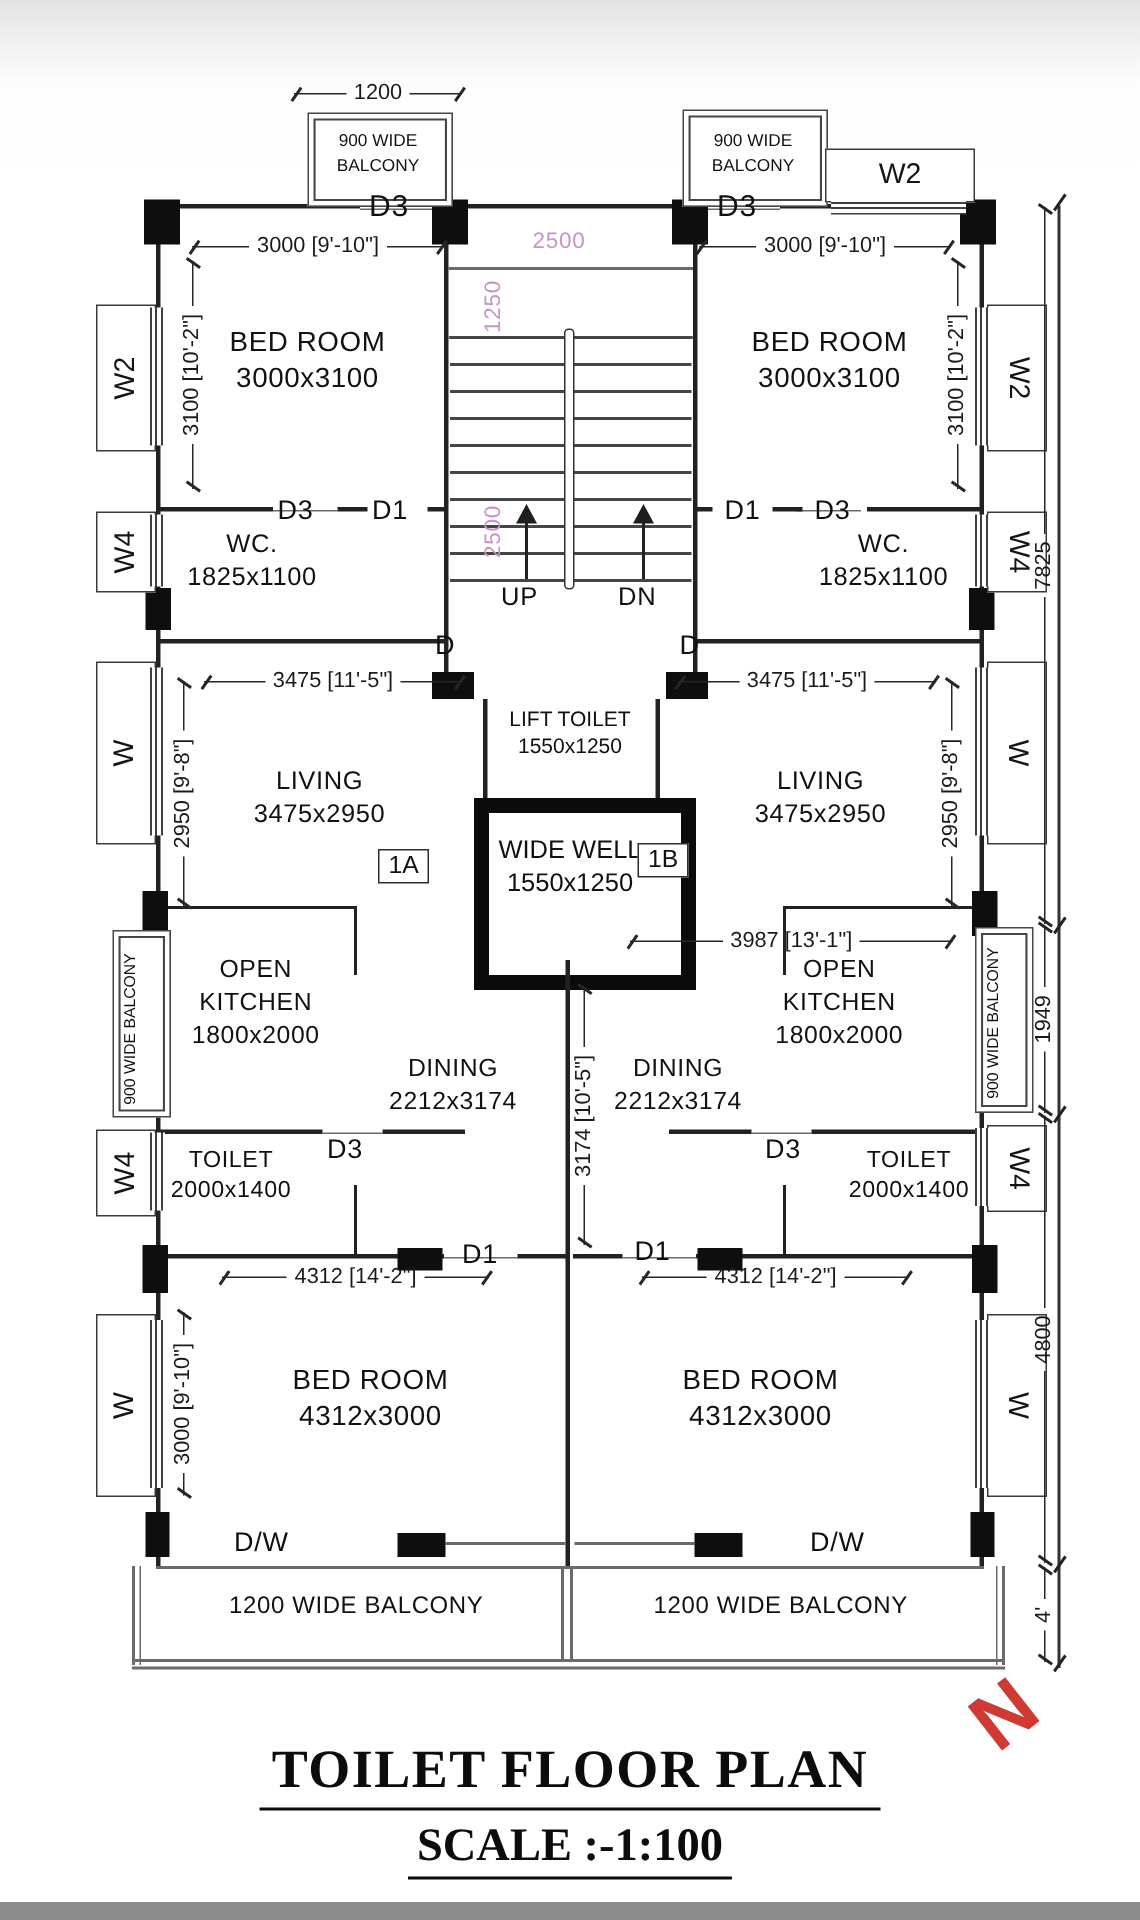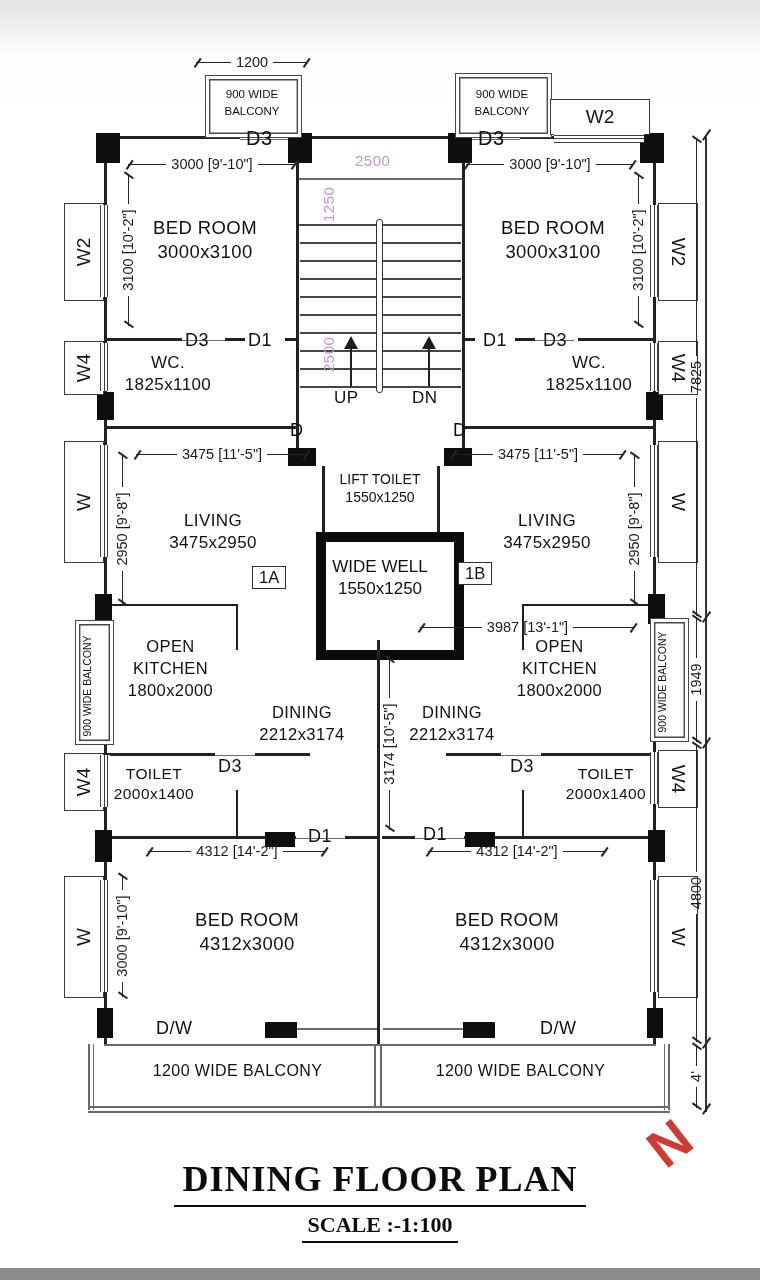--- a/index.html
+++ b/index.html
@@ -29,21 +29,21 @@
   .vdim{transform-origin:0 0;transform:rotate(-90deg);}
   .pink{color:#c795c7;font-size:15px;}
   .badge{position:absolute;border:1.6px solid #2e2e2e;background:#fff;color:#111;font-size:16.5px;padding:1px 6px;}
   .lw{position:absolute;border:10px solid #0b0b0b;background:#fff;}
   .treads{position:absolute;background:repeating-linear-gradient(180deg,#454545 0 1.8px,transparent 1.8px 18px);}
   .rail{position:absolute;width:5px;background:#fff;border:1.8px solid #333;border-radius:3px;}
   .tri{position:absolute;width:0;height:0;border-left:7px solid transparent;border-right:7px solid transparent;border-bottom:13px solid #1e1e1e;}
   .tick{position:absolute;width:13px;height:1.8px;background:#222;transform:rotate(-55deg);}
   .title-wrap{position:absolute;left:0;width:760px;text-align:center;font-family:"Liberation Serif",serif;font-weight:bold;color:#0c0c0c;}
   .title-main{font-size:36px;letter-spacing:1px;border-bottom:2.6px solid #0c0c0c;padding:0 8px 5px;display:inline-block;}
-  .title-scale{font-size:22px;border-bottom:2.4px solid #0c0c0c;padding:0 6px 3px;display:inline-block;}
+  .title-scale{font-size:31px;border-bottom:2.4px solid #0c0c0c;padding:0 6px 3px;display:inline-block;}
   .north{position:absolute;font-size:54px;font-weight:bold;transform:rotate(-38deg);}
 </style>
 </head>
 <body>
 
 <div class="w" style="left:104px;top:136px;width:136px;height:3px"></div>
 <div class="tl" style="left:240px;top:139px;width:56px;height:1px"></div>
 <div class="w" style="left:296px;top:136px;width:168px;height:3px"></div>
 <div class="tl" style="left:464px;top:139px;width:56px;height:1px"></div>
 <div class="w" style="left:520px;top:136px;width:136px;height:3px"></div>
@@ -254,21 +254,21 @@
 
 <div class="dl" style="left:246px;top:127px;font-size:20px">D3</div>
 <div class="dl" style="left:478px;top:127px;font-size:20px">D3</div>
 <div class="dl" style="left:185px;top:330px">D3</div>
 <div class="dl" style="left:248px;top:330px">D1</div>
 <div class="dl" style="left:483px;top:330px">D1</div>
 <div class="dl" style="left:543px;top:330px">D3</div>
 <div class="dl" style="left:290px;top:420px">D</div>
 <div class="dl" style="left:453px;top:420px">D</div>
 <div class="badge" style="left:252px;top:566px">1A</div>
-<div class="badge" style="left:458px;top:562px">1B</div>
+<div class="badge" style="left:425px;top:562px">1B</div>
 <div class="dl" style="left:218px;top:756px">D3</div>
 <div class="dl" style="left:510px;top:756px">D3</div>
 <div class="dl" style="left:308px;top:826px">D1</div>
 <div class="dl" style="left:423px;top:824px">D1</div>
 <div class="dl" style="left:156px;top:1018px">D/W</div>
 <div class="dl" style="left:540px;top:1018px">D/W</div>
 
 <div class="dim" style="left:196px;top:54px;width:112px">
   <span class="ln l">
       <i></i>
@@ -439,18 +439,18 @@
       <i></i>
     </span>
     <span class="tx">4'</span>
     <span class="ln r">
       <i></i>
     </span>
 </div>
 
 <div class="north" style="left:650px;top:1112px;color:#cf3a32">N</div>
 <div class="title-wrap" style="top:1158px">
-  <span class="title-main">DINING FLOOR PLAN</span>
+  <span class="title-main">TOILET FLOOR PLAN</span>
 </div>
 <div class="title-wrap" style="top:1212px">
   <span class="title-scale">SCALE :-1:100</span>
 </div>
 <div class="abs" style="left:0;top:1268px;width:760px;height:12px;background:#8c8c8c"></div>
 
 </body></html>

